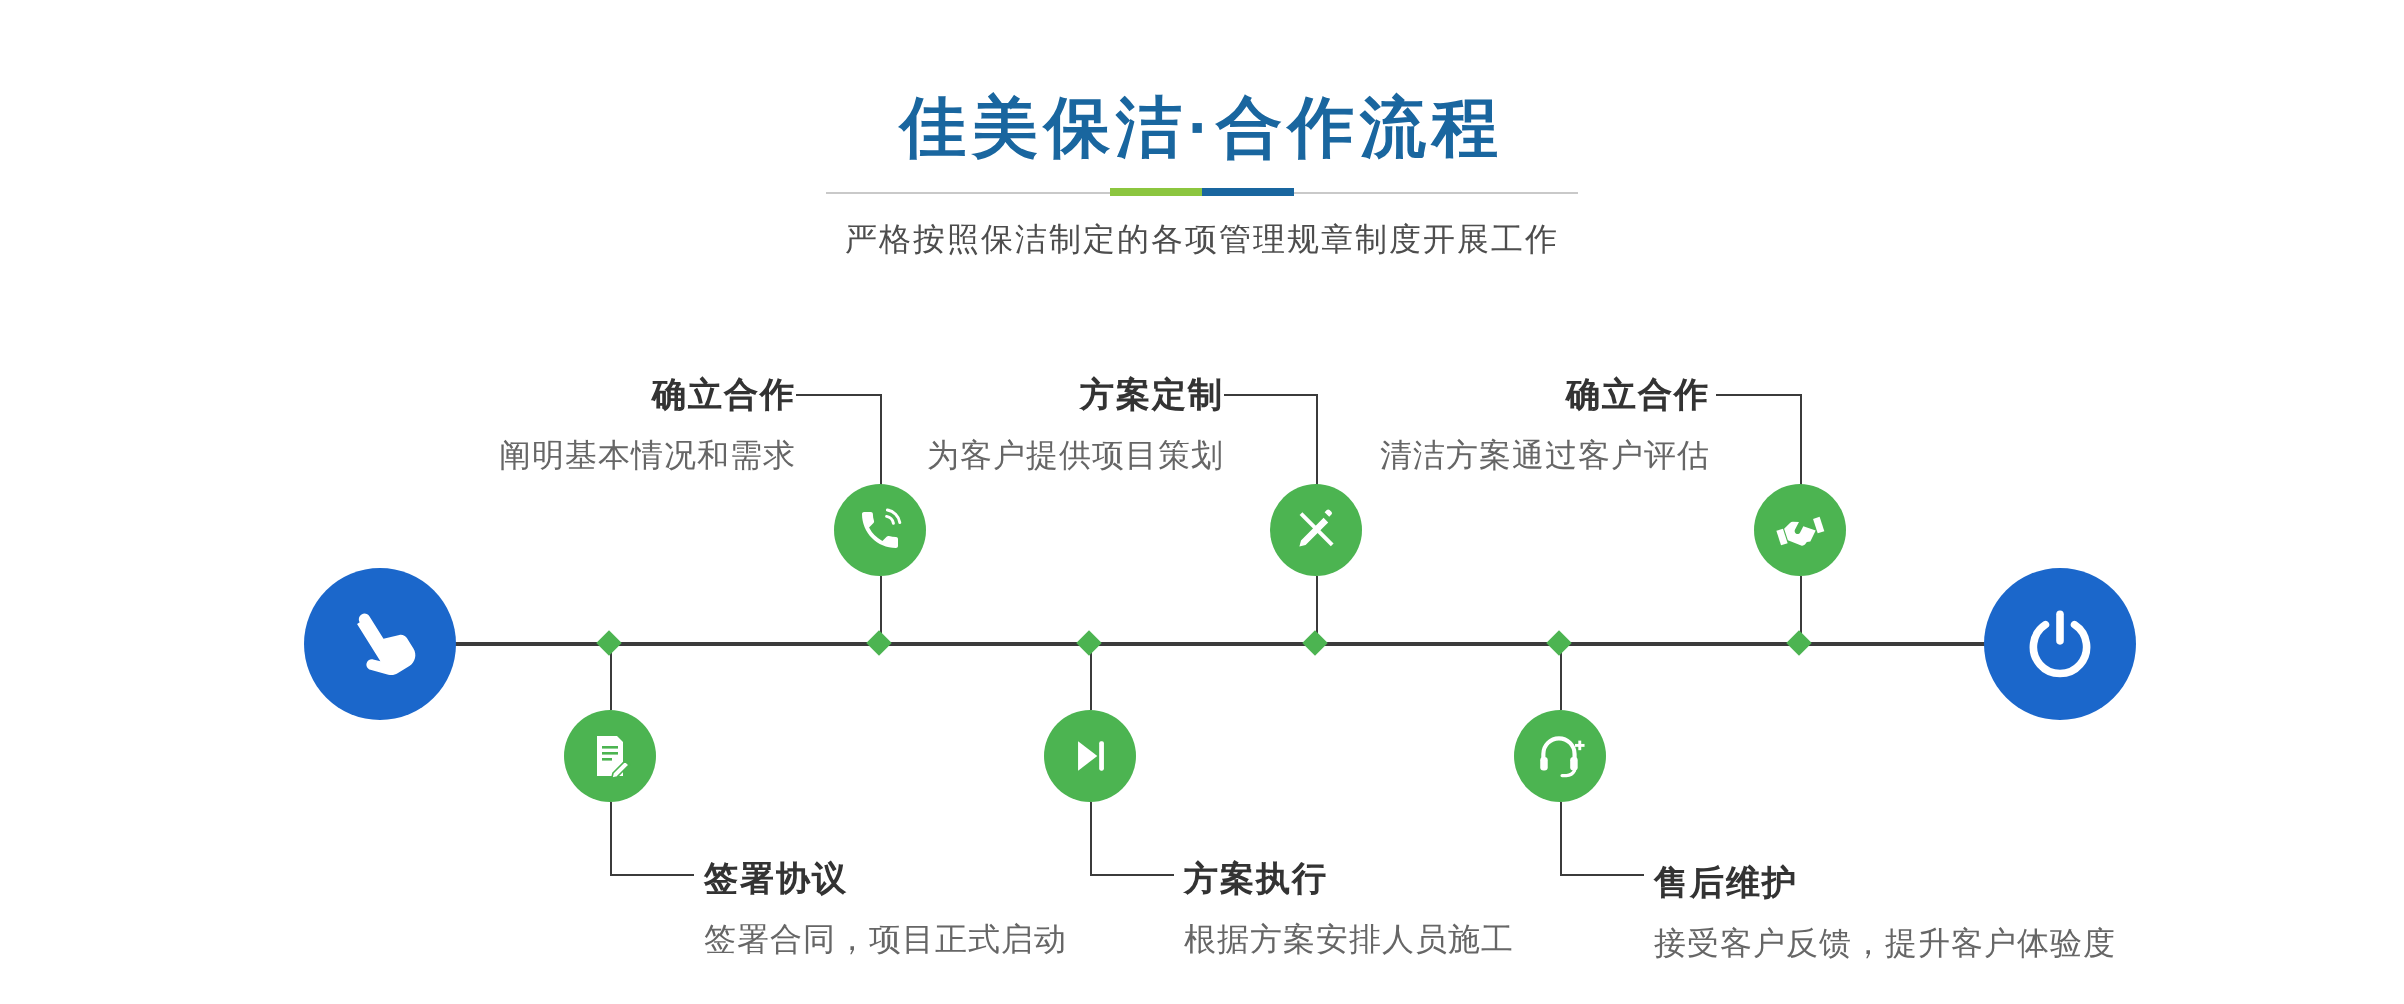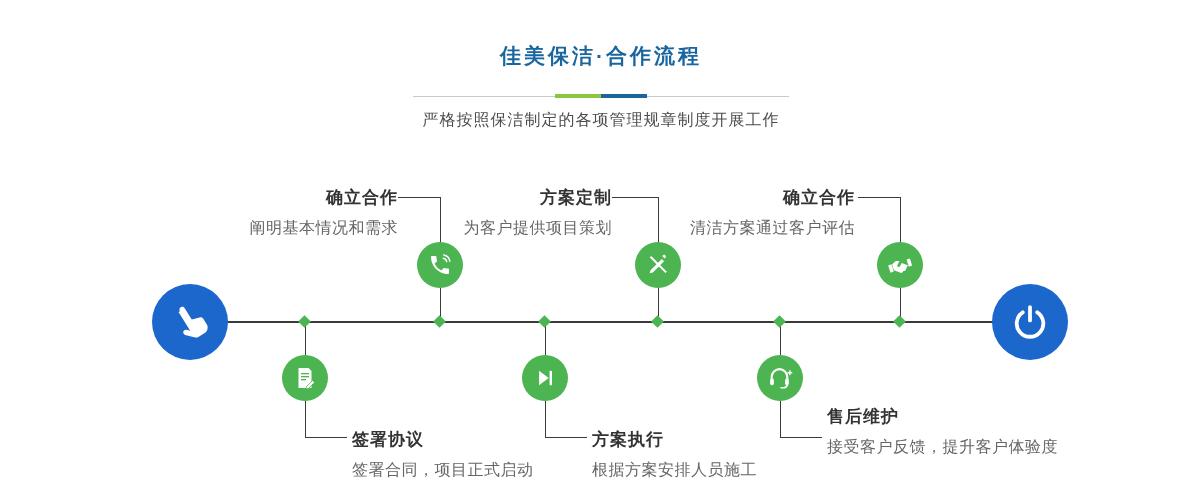--- a/index.html
+++ b/index.html
@@ -3,21 +3,21 @@
 <meta charset="utf-8">
 <style>
   * { margin:0; padding:0; box-sizing:border-box; }
   body { background:#ffffff; }
   .stage {
     position:relative; width:1202px; height:502px; background:#ffffff; overflow:hidden;
     font-family:"Liberation Sans","DejaVu Sans",sans-serif;
   }
   .title {
     position:absolute; top:42px; left:0; width:100%; text-align:center;
-    font-size:21px; font-weight:bold; color:#19669f; letter-spacing:3px;
+    font-size:33px; font-weight:bold; color:#19669f; letter-spacing:3px;
   }
   .divider { position:absolute; top:94px; left:413px; width:376px; height:4px; }
   .divider-line { position:absolute; top:2px; left:0; right:0; height:1px; background:#c9c9c9; }
   .divider-accent { position:absolute; top:0; left:50%; transform:translateX(-50%); width:92px; height:4px; display:flex; }
   .divider-accent .seg-green { width:46px; height:4px; background:#8cc63f; }
   .divider-accent .seg-blue  { width:46px; height:4px; background:#19669f; }
   .subtitle {
     position:absolute; top:110px; left:0; width:100%; text-align:center;
     font-size:16px; color:#4d4d4d; letter-spacing:1px;
   }
@@ -57,21 +57,21 @@
   .b1-v1{left:305px;top:323px;height:32px}.b1-v2{left:305px;top:401px;height:37px}
   .b1-h{left:305px;top:437px;width:42px}.b1-c{left:282px;top:355px}
   .b1-d{left:300px;top:317px}.b1-t{left:352px;top:428px}
   
   .b2-v1{left:545px;top:323px;height:32px}.b2-v2{left:545px;top:401px;height:37px}
   .b2-h{left:545px;top:437px;width:42px}.b2-c{left:522px;top:355px}
   .b2-d{left:540px;top:317px}.b2-t{left:592px;top:428px}
   
   .b3-v1{left:780px;top:323px;height:32px}.b3-v2{left:780px;top:401px;height:37px}
   .b3-h{left:780px;top:437px;width:42px}.b3-c{left:757px;top:355px}
-  .b3-d{left:775px;top:317px}.b3-t{left:827px;top:405px}
+  .b3-d{left:775px;top:317px}.b3-t{left:827px;top:430px}
 </style>
 </head>
 <body>
 
 <div class="stage">
 
   <div class="title">佳美保洁·合作流程</div>
 
   <div class="divider">
     <div class="divider-line"></div>

